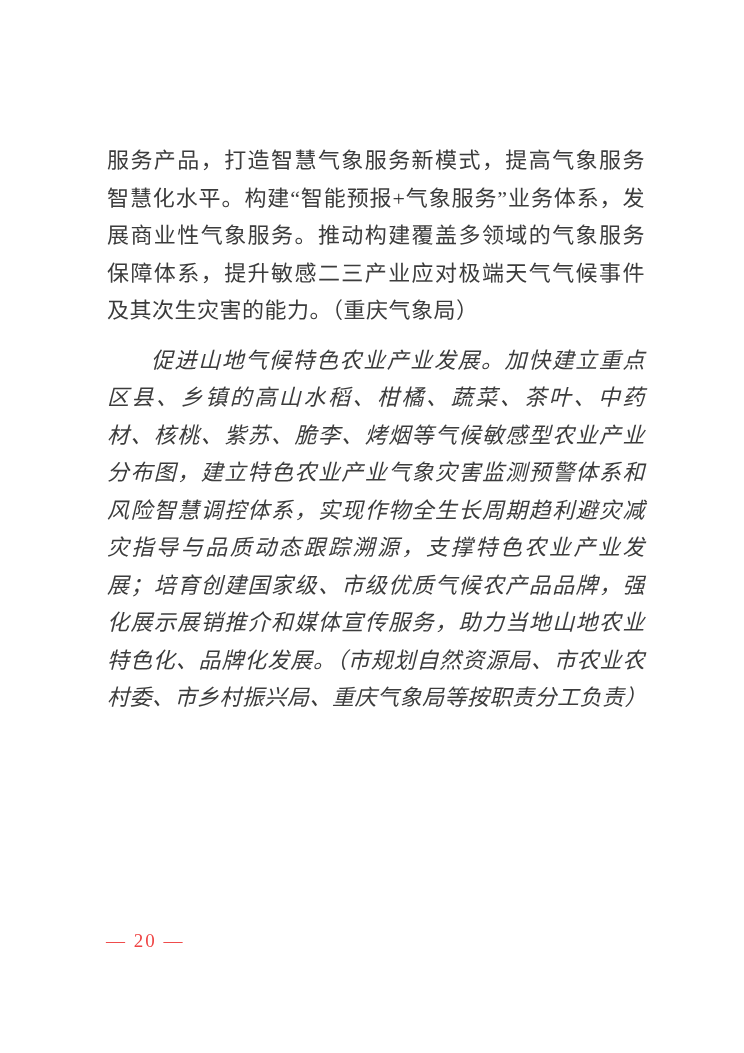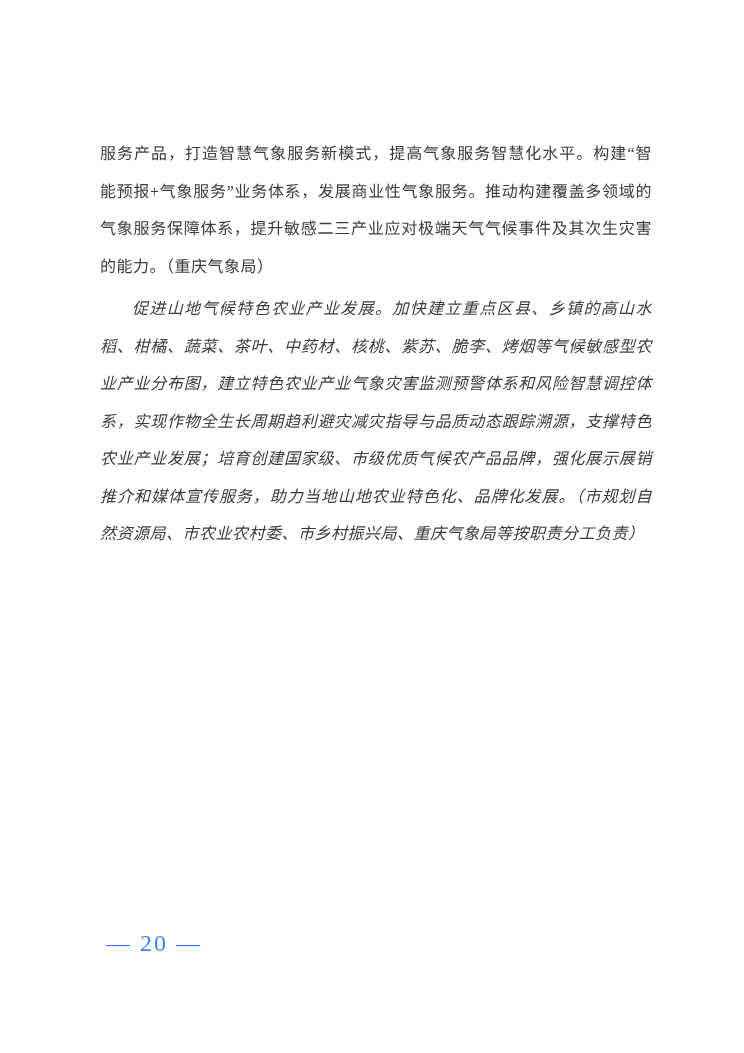--- a/index.html
+++ b/index.html
@@ -15,40 +15,40 @@
     overflow: hidden;
     font-family: "Liberation Serif", "DejaVu Serif", serif;
   }
   .content {
     position: absolute;
     left: 95px;
     top: 130px;
     width: 562px;
   }
   .para {
-    margin: 5px;
+    margin: 12px;
     padding: 0;
-    font-size: 16px;
+    font-size: 22px;
     line-height: 37.5px;
     color: #3c3c3c;
     text-align: justify;
     text-justify: inter-character;
     letter-spacing: 0.5px;
     word-break: break-all;
   }
   .para.indent {
     text-indent: 2em;
     font-style: italic;
   }
   .footer {
     position: absolute;
     left: 106px;
     top: 930px;
-    font-size: 24px;
-    color: #3b82f6;
+    font-size: 19px;
+    color: #ef4444;
     letter-spacing: 2px;
     white-space: pre;
   }
 </style>
 </head>
 <body>
 
 <div class="page">
   <div class="content">
     <p class="para">服务产品，打造智慧气象服务新模式，提高气象服务智慧化水平。构建“智能预报+气象服务”业务体系，发展商业性气象服务。推动构建覆盖多领域的气象服务保障体系，提升敏感二三产业应对极端天气气候事件及其次生灾害的能力。（重庆气象局）</p>

